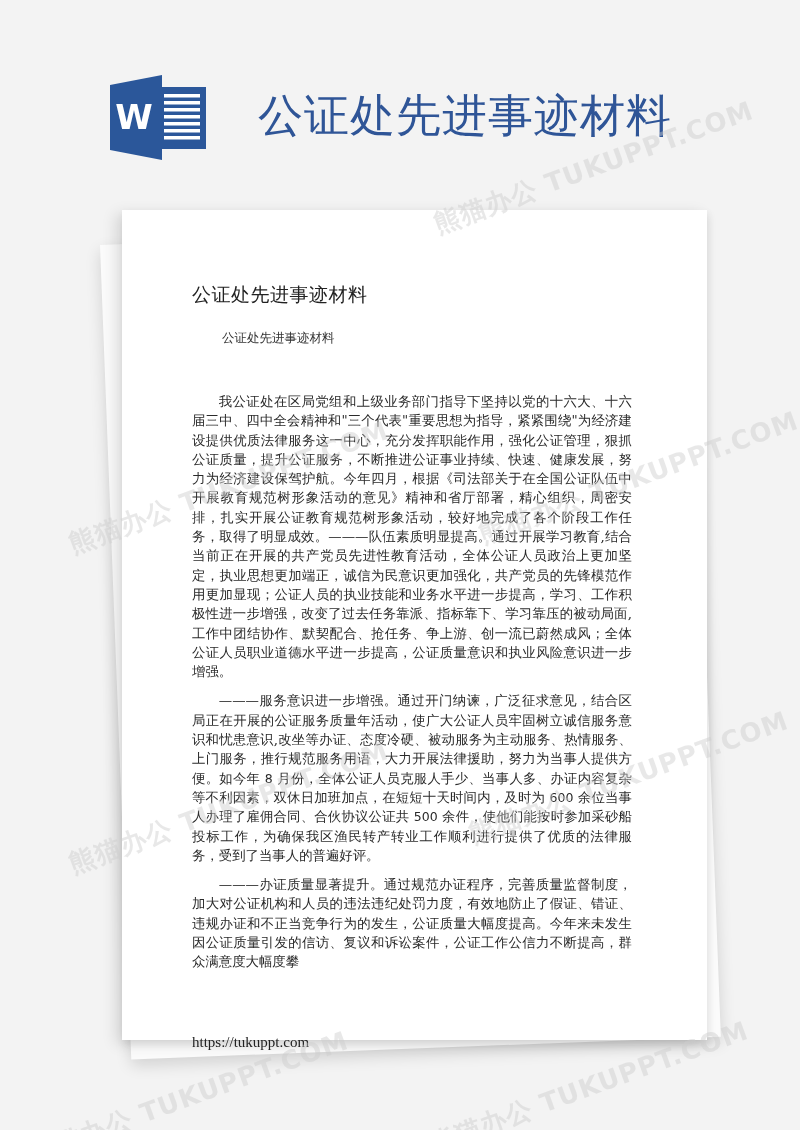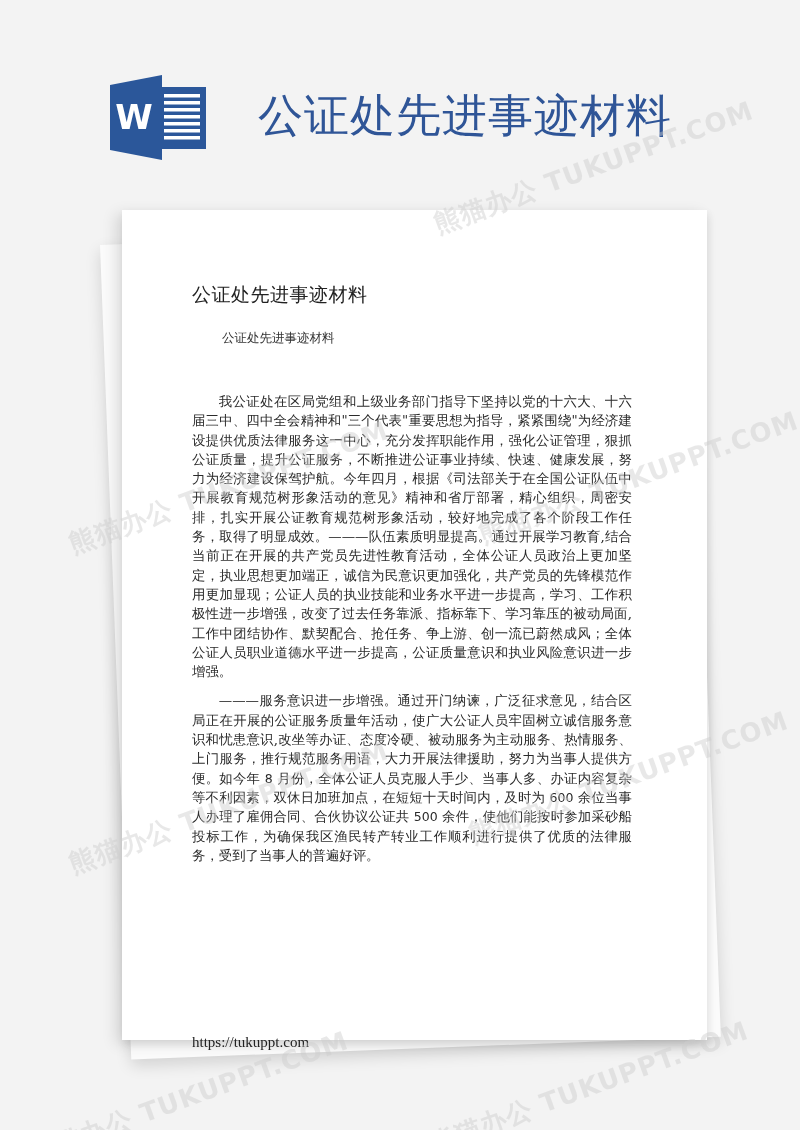--- a/index.html
+++ b/index.html
@@ -96,20 +96,21 @@
 
 <div class="back-page"></div>
 
 <div class="front-page">
   <div class="doc-title">公证处先进事迹材料</div>
   <div class="doc-subtitle">公证处先进事迹材料</div>
 
   <div class="doc-body">
     <p>我公证处在区局党组和上级业务部门指导下坚持以党的十六大、十六届三中、四中全会精神和"三个代表"重要思想为指导，紧紧围绕"为经济建设提供优质法律服务这一中心，充分发挥职能作用，强化公证管理，狠抓公证质量，提升公证服务，不断推进公证事业持续、快速、健康发展，努力为经济建设保驾护航。今年四月，根据《司法部关于在全国公证队伍中开展教育规范树形象活动的意见》精神和省厅部署，精心组织，周密安排，扎实开展公证教育规范树形象活动，较好地完成了各个阶段工作任务，取得了明显成效。———队伍素质明显提高。通过开展学习教育,结合当前正在开展的共产党员先进性教育活动，全体公证人员政治上更加坚定，执业思想更加端正，诚信为民意识更加强化，共产党员的先锋模范作用更加显现；公证人员的执业技能和业务水平进一步提高，学习、工作积极性进一步增强，改变了过去任务靠派、指标靠下、学习靠压的被动局面,工作中团结协作、默契配合、抢任务、争上游、创一流已蔚然成风；全体公证人员职业道德水平进一步提高，公证质量意识和执业风险意识进一步增强。</p>
     <p><span>———服务意识进一步增强。通过开门纳谏，广泛征求意见，结合区局正在开展的公证服务质量年活动，使广大公证人员牢固树立诚信服务意识和忧患意识,改坐等办证、态度冷硬、被动服务为主动服务、热情服务、上门服务，推行规范服务用语，大力开展法律援助，努力为当事人提供方便。如今年 </span><span class="num">8</span><span> 月份，全体公证人员克服人手少、当事人多、办证内容复杂等不利因素，双休日加班加点，在短短十天时间内，及时为 </span><span class="num">600</span><span> 余位当事人办理了雇佣合同、合伙协议公证共 </span><span class="num">500</span><span> 余件，使他们能按时参加采砂船投标工作，为确保我区渔民转产转业工作顺利进行提供了优质的法律服务，受到了当事人的普遍好评。</span></p>
+    <p>———办证质量显著提升。通过规范办证程序，完善质量监督制度，加大对公证机构和人员的违法违纪处罚力度，有效地防止了假证、错证、违规办证和不正当竞争行为的发生，公证质量大幅度提高。今年来未发生因公证质量引发的信访、复议和诉讼案件，公证工作公信力不断提高，群众满意度大幅度攀</p>
   </div>
 
   <div class="doc-footer">https://tukuppt.com</div>
 </div>
 
 <div id="watermark-layer">
     <div class="watermark" style="left: 425px; top: 150px;">熊猫办公 TUKUPPT.COM</div>
     <div class="watermark" style="left: 60px; top: 470px;">熊猫办公 TUKUPPT.COM</div>
     <div class="watermark" style="left: 470px; top: 460px;">熊猫办公 TUKUPPT.COM</div>
     <div class="watermark" style="left: 60px; top: 790px;">熊猫办公 TUKUPPT.COM</div>

